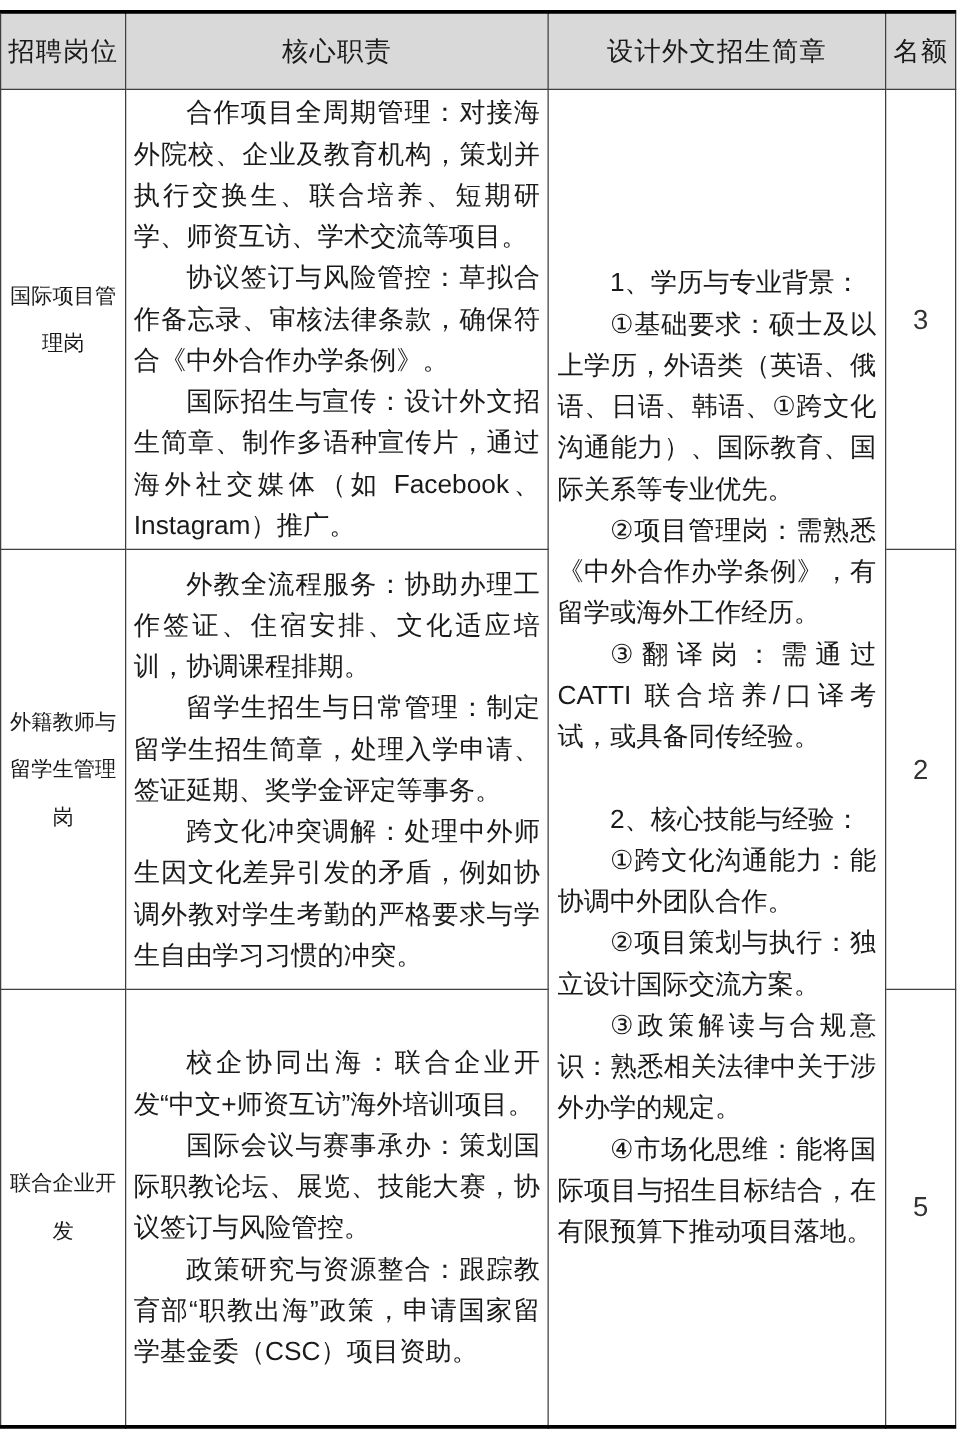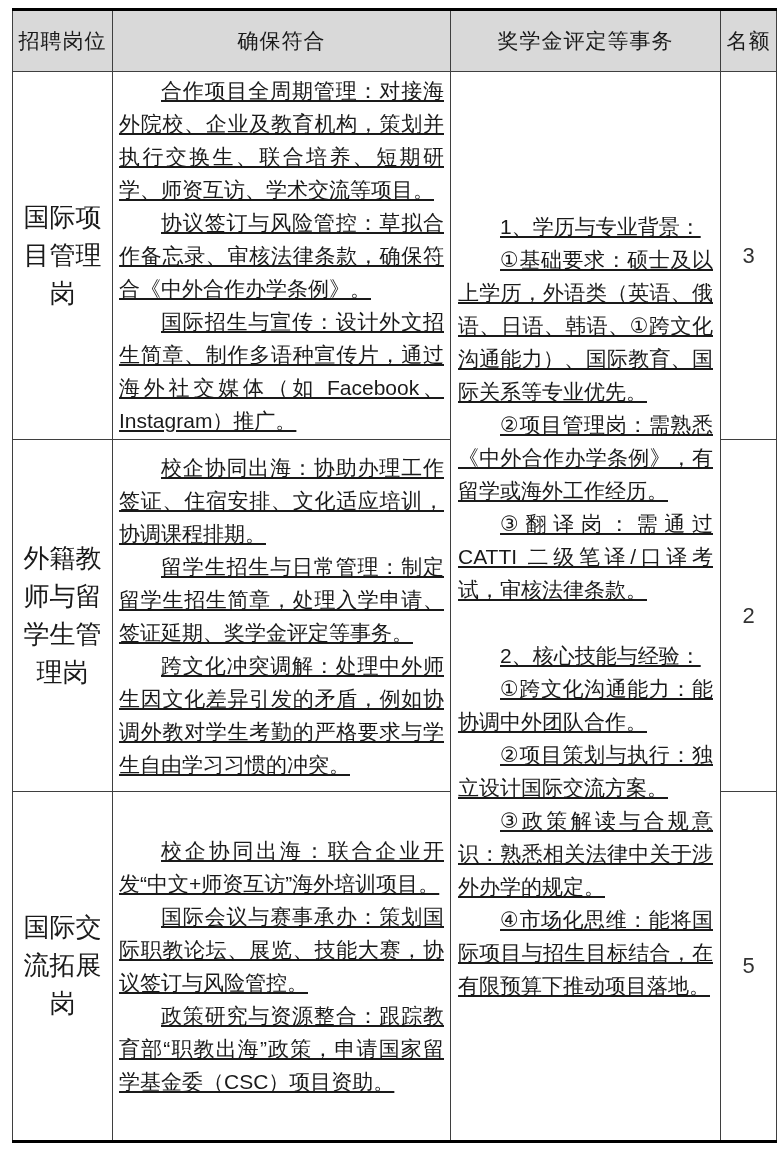--- a/index.html
+++ b/index.html
@@ -13,21 +13,21 @@
   }
   .page {
     position: relative;
     width: 780px;
     height: 1152px;
     background: #ffffff;
     overflow: hidden;
   }
   table.recruit {
     position: absolute;
-    left: 12px;
+    left: 0;
     top: 8px;
     width: 764px;
     border-collapse: collapse;
     table-layout: fixed;
     border-top: 3px solid #000000;
     border-bottom: 3px solid #000000;
     border-left: 1px solid #3f3f3f;
     border-right: 1px solid #3f3f3f;
   }
   table.recruit th,
@@ -44,38 +44,37 @@
     vertical-align: middle;
     border-bottom: 2px solid #262626;
     letter-spacing: 1px;
   }
   tr.row-1 { height: 366px; }
   tr.row-2 { height: 352px; }
   tr.row-3 { height: 350px; }
   td.pos-cell {
     text-align: center;
     vertical-align: middle;
-    font-size: 26px;
+    font-size: 17px;
     line-height: 38px;
     padding: 0 6px;
     font-family: Liberation Serif, serif;
   }
   td.duties-cell {
     vertical-align: middle;
     padding: 2px 6px;
   }
   td.duties-cell p,
   td.req-cell p {
     margin: 0;
     font-size: 21px;
     line-height: 33px;
     text-indent: 2em;
     text-align: justify;
     text-justify: inter-character;
-    text-decoration: underline;
   }
   td.req-cell {
     vertical-align: middle;
     padding: 2px 7px;
   }
   td.req-cell p.section-gap {
     margin-top: 33px;
   }
   td.quota-cell {
     text-align: center;
@@ -91,57 +90,57 @@
   <table class="recruit">
     <colgroup>
       <col style="width:100px">
       <col style="width:338px">
       <col style="width:270px">
       <col style="width:56px">
     </colgroup>
     <thead>
       <tr>
         <th>招聘岗位</th>
-        <th>确保符合</th>
-        <th>奖学金评定等事务</th>
+        <th>核心职责</th>
+        <th>设计外文招生简章</th>
         <th>名额</th>
       </tr>
     </thead>
     <tbody>
       <tr class="row-1">
         <td class="pos-cell">国际项目管理岗</td>
         <td class="duties-cell">
           <p>合作项目全周期管理：对接海外院校、企业及教育机构，策划并执行交换生、联合培养、短期研学、师资互访、学术交流等项目。</p>
           <p>协议签订与风险管控：草拟合作备忘录、审核法律条款，确保符合《中外合作办学条例》。</p>
           <p>国际招生与宣传：设计外文招生简章、制作多语种宣传片，通过海外社交媒体（如 Facebook、Instagram）推广。</p>
         </td>
         <td class="req-cell" rowspan="3">
           <p>1、学历与专业背景：</p>
           <p>①基础要求：硕士及以上学历，外语类（英语、俄语、日语、韩语、①跨文化沟通能力）、国际教育、国际关系等专业优先。</p>
           <p>②项目管理岗：需熟悉《中外合作办学条例》，有留学或海外工作经历。</p>
-          <p>③翻译岗：需通过 CATTI 二级笔译/口译考试，审核法律条款。</p>
+          <p>③翻译岗：需通过 CATTI 联合培养/口译考试，或具备同传经验。</p>
           <p class="section-gap">2、核心技能与经验：</p>
           <p>①跨文化沟通能力：能协调中外团队合作。</p>
           <p>②项目策划与执行：独立设计国际交流方案。</p>
           <p>③政策解读与合规意识：熟悉相关法律中关于涉外办学的规定。</p>
           <p>④市场化思维：能将国际项目与招生目标结合，在有限预算下推动项目落地。</p>
         </td>
         <td class="quota-cell">3</td>
       </tr>
       <tr class="row-2">
         <td class="pos-cell">外籍教师与留学生管理岗</td>
         <td class="duties-cell">
-          <p>校企协同出海：协助办理工作签证、住宿安排、文化适应培训，协调课程排期。</p>
+          <p>外教全流程服务：协助办理工作签证、住宿安排、文化适应培训，协调课程排期。</p>
           <p>留学生招生与日常管理：制定留学生招生简章，处理入学申请、签证延期、奖学金评定等事务。</p>
           <p>跨文化冲突调解：处理中外师生因文化差异引发的矛盾，例如协调外教对学生考勤的严格要求与学生自由学习习惯的冲突。</p>
         </td>
         <td class="quota-cell">2</td>
       </tr>
       <tr class="row-3">
-        <td class="pos-cell">国际交流拓展岗</td>
+        <td class="pos-cell">联合企业开发</td>
         <td class="duties-cell">
           <p>校企协同出海：联合企业开发“中文+师资互访”海外培训项目。</p>
           <p>国际会议与赛事承办：策划国际职教论坛、展览、技能大赛，协议签订与风险管控。</p>
           <p>政策研究与资源整合：跟踪教育部“职教出海”政策，申请国家留学基金委（CSC）项目资助。</p>
         </td>
         <td class="quota-cell">5</td>
       </tr>
     </tbody>
   </table>
 </div>

